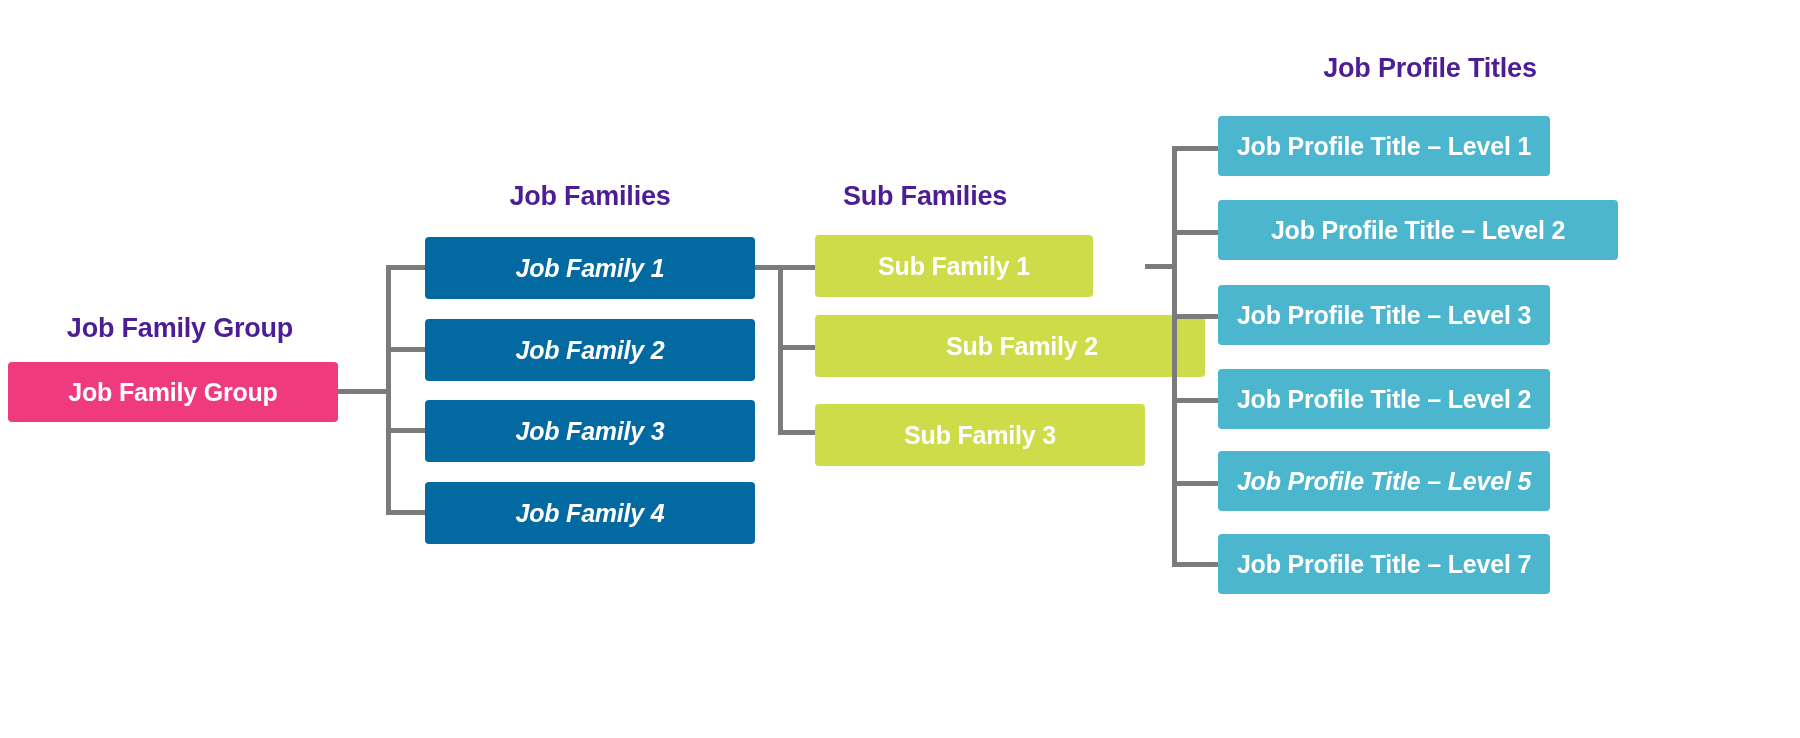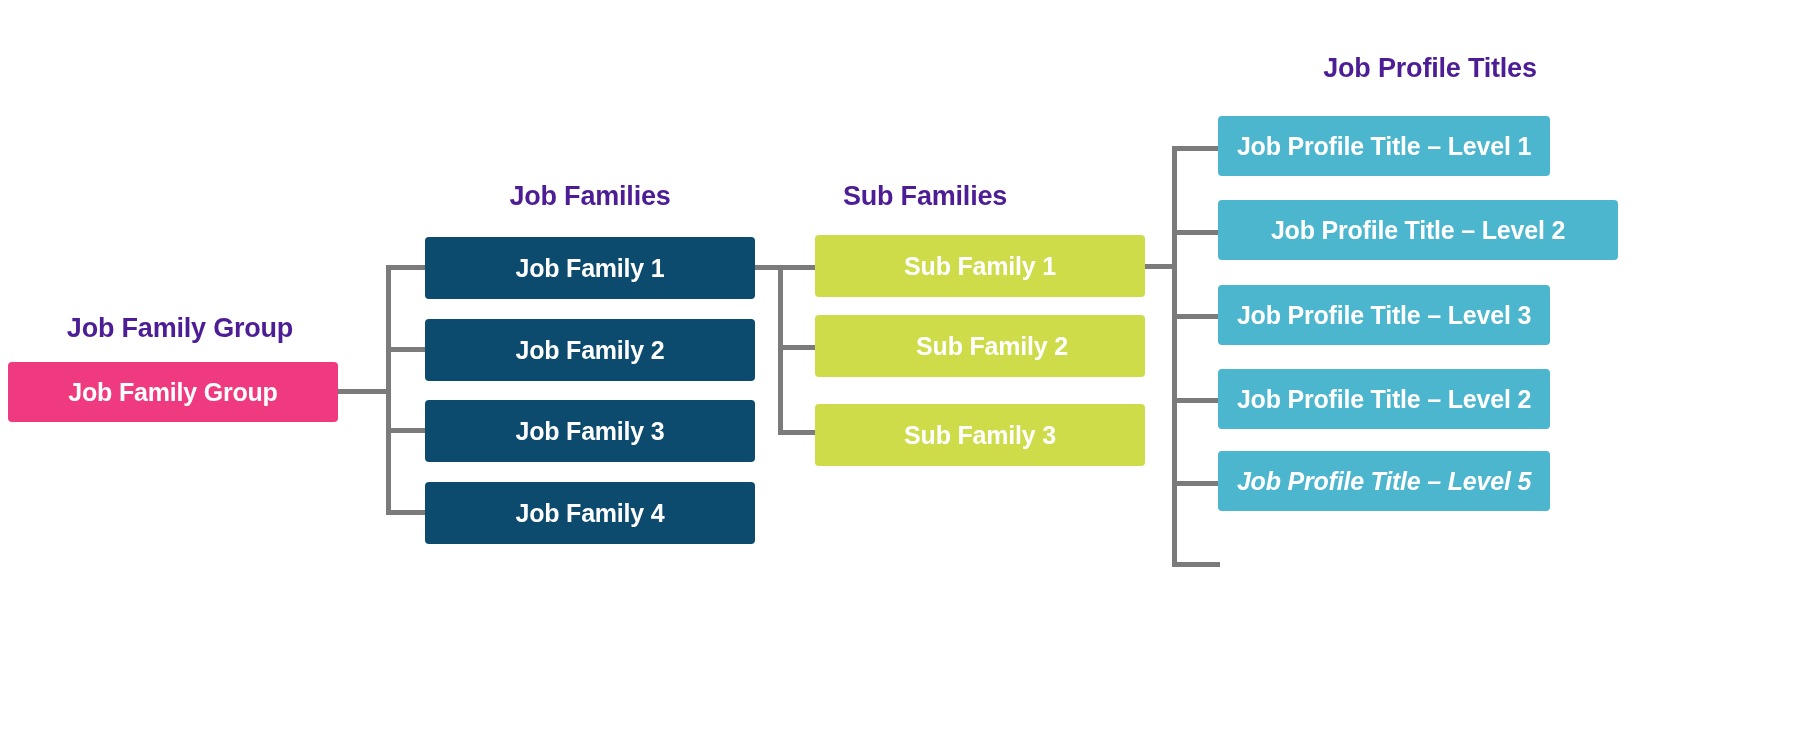--- a/index.html
+++ b/index.html
@@ -40,21 +40,21 @@
     justify-content: center;
     border-radius: 4px;
     color: #ffffff;
     font-size: 25px;
     font-weight: bold;
     letter-spacing: -0.2px;
     white-space: nowrap;
     text-align: center;
   }
   .node.pink   { background: #ef3a7f; }
-  .node.orange { background: #0c4a6e; }
+  .node.orange { background: #0369a1; font-style: italic; }
   .node.lime   { background: #cddc48; }
   .node.blue   { background: #4bb6cd; }
 
   
   .line {
     position: absolute;
     background: #7b7b7b;
   }
   .line.h { height: 5px; }
   .line.v { width: 5px; }
@@ -85,32 +85,33 @@
   <div class="node orange" style="left:425px; top:319px; width:330px; height:62px;">Job Family 2</div>
   <div class="node orange" style="left:425px; top:400px; width:330px; height:62px;">Job Family 3</div>
   <div class="node orange" style="left:425px; top:482px; width:330px; height:62px;">Job Family 4</div>
 
   <div class="line h" style="left:755px; top:265px; width:28px;"></div>
   <div class="line v" style="left:778px; top:265px; height:170px;"></div>
   <div class="line h" style="left:778px; top:265px; width:42px;"></div>
   <div class="line h" style="left:778px; top:345px; width:42px;"></div>
   <div class="line h" style="left:778px; top:430px; width:42px;"></div>
 
-  <div class="node lime" style="left:815px; top:235px; width:330px; height:62px;">Sub Family 1</div>
-  <div class="node lime" style="left:815px; top:315px; width:330px; height:62px;padding-left:24px;">Sub Family 2</div>
+  <div class="node lime" style="left:815px; top:235px; width:278px; height:62px;">Sub Family 1</div>
+  <div class="node lime" style="left:815px; top:315px; width:390px; height:62px;padding-left:24px;">Sub Family 2</div>
   <div class="node lime" style="left:815px; top:404px; width:330px; height:62px;">Sub Family 3</div>
 
   <div class="line h" style="left:1145px; top:264px; width:30px;"></div>
   <div class="line v" style="left:1172px; top:146px; height:420px;"></div>
   <div class="line h" style="left:1172px; top:146px; width:48px;"></div>
   <div class="line h" style="left:1172px; top:230px; width:48px;"></div>
   <div class="line h" style="left:1172px; top:314px; width:48px;"></div>
   <div class="line h" style="left:1172px; top:398px; width:48px;"></div>
   <div class="line h" style="left:1172px; top:481px; width:48px;"></div>
   <div class="line h" style="left:1172px; top:562px; width:48px;"></div>
 
   <div class="node blue" style="left:1218px; top:116px; width:332px; height:60px;">Job Profile Title – Level 1</div>
   <div class="node blue" style="left:1218px; top:200px; width:400px; height:60px;">Job Profile Title – Level 2</div>
   <div class="node blue" style="left:1218px; top:285px; width:332px; height:60px;">Job Profile Title – Level 3</div>
   <div class="node blue" style="left:1218px; top:369px; width:332px; height:60px;">Job Profile Title – Level 2</div>
   <div class="node blue" style="left:1218px; top:451px; width:332px; height:60px;font-style:italic;">Job Profile Title – Level 5</div>
+  <div class="node blue" style="left:1218px; top:534px; width:332px; height:60px;">Job Profile Title – Level 7</div>
 
 </div>
 
 </body></html>

